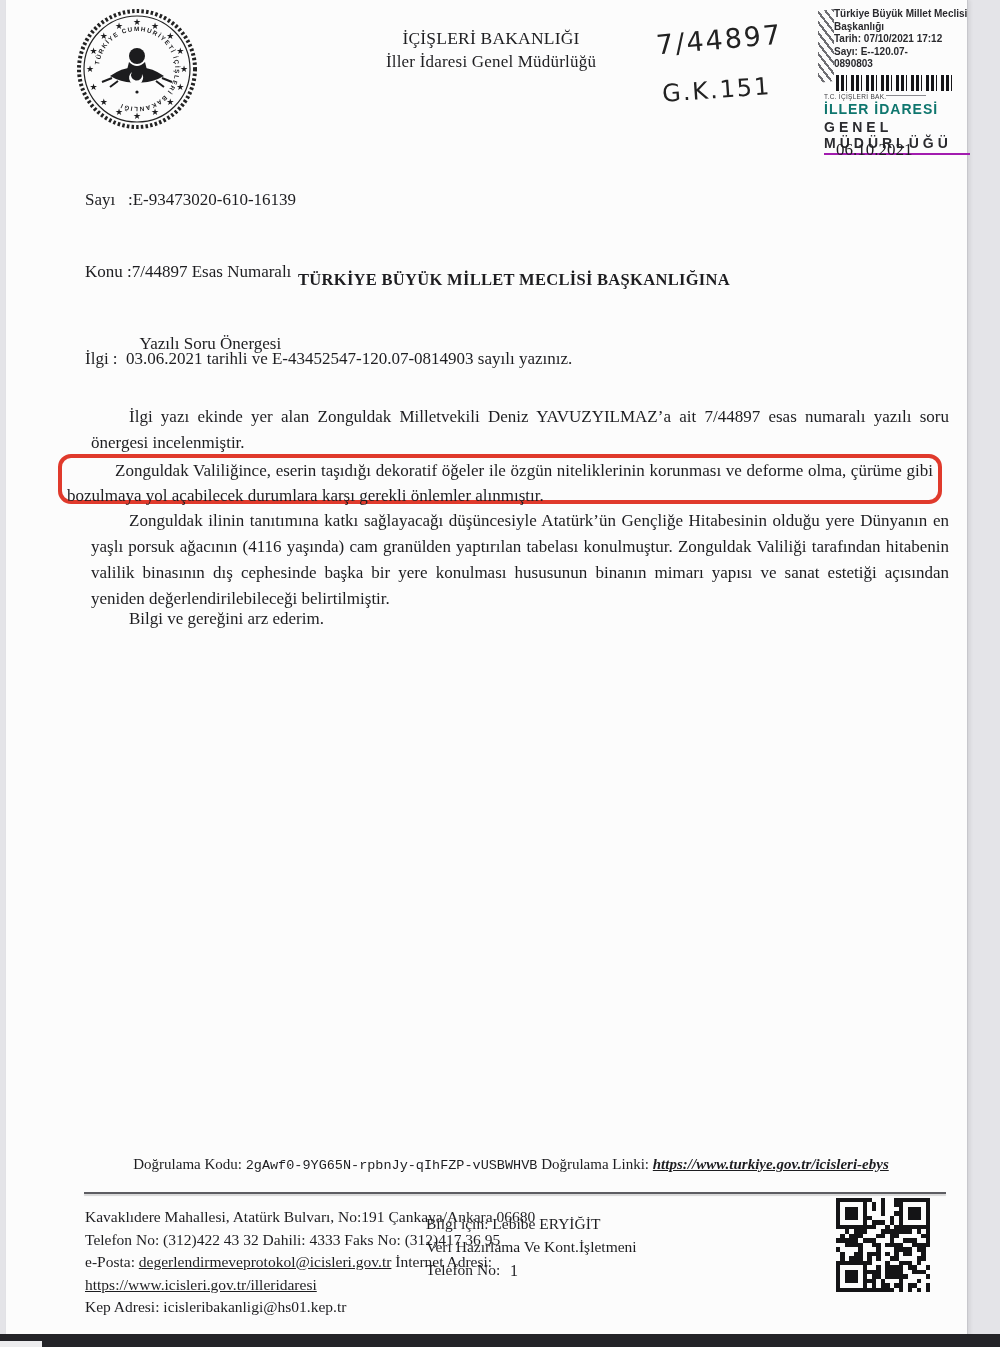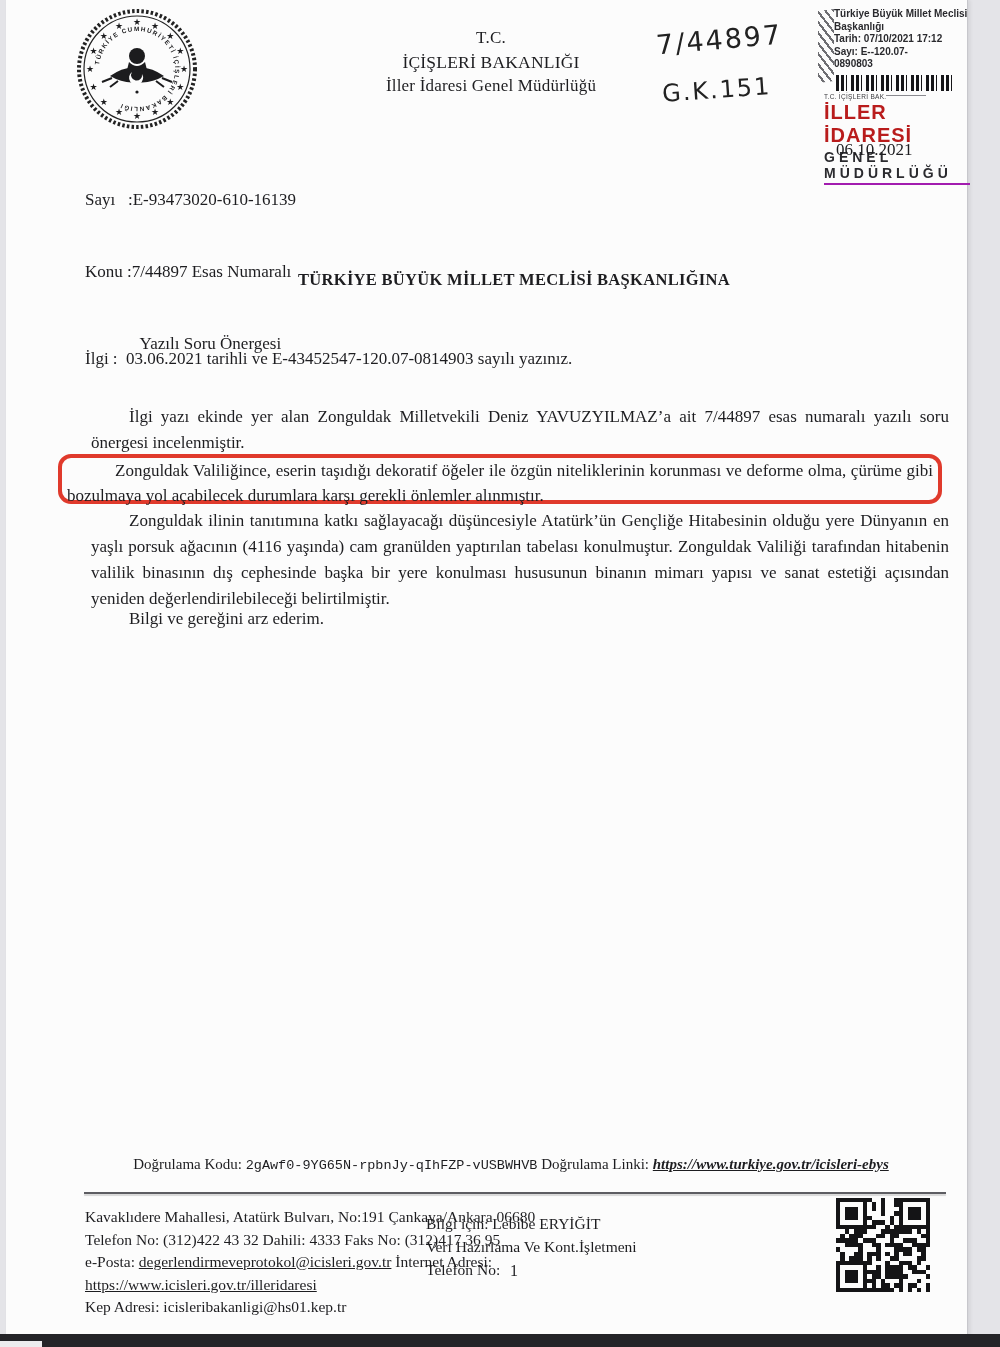--- a/index.html
+++ b/index.html
@@ -33,21 +33,21 @@
   
   .stamp { left:818px; top:8px; width:146px; font-family:"Liberation Sans",sans-serif; }
   .stamp-lines { font-size:10px; line-height:12.5px; color:#2a2a2e; font-weight:bold; padding-left:10px; }
   .stamp-hatch { position:absolute; left:-6px; top:2px; width:16px; height:72px;
     background:repeating-linear-gradient(55deg,transparent 0 4px,#55555a 4px 6px);
     transform:skewY(-8deg); opacity:.85; }
   .barcode { margin:4px 0 2px 12px; width:120px; height:16px;
     background:repeating-linear-gradient(90deg,#151518 0 3px,transparent 3px 5px,#151518 5px 8px,transparent 8px 10px,#151518 10px 11px,transparent 11px 15px); }
   .agency-small { font-size:6.5px; color:#3a3a3e; letter-spacing:.3px; }
   .agency-small .dash { display:inline-block; width:40px; border-top:1px solid #8a8a90; vertical-align:3px; }
-  .agency { font-size:20px; font-weight:bold; letter-spacing:1px; color:#b91c1c; margin-top:1px; }
+  .agency { font-size:14px; font-weight:bold; letter-spacing:1px; color:#0f766e; margin-top:1px; }
   .agency-sub { display:inline-block; font-size:14px; font-weight:bold; letter-spacing:4px; color:#2b2b2f;
     border-bottom:2px solid #a21caf; padding:1px 0 2px; margin-top:1px; }
 
   
   .meta { left:79px; top:140px; font-size:17px; line-height:24px; }
   .date { left:830px; top:140px; font-size:17px; }
 
   .recipient { left:79px; top:270px; width:858px; text-align:center; font-weight:bold; font-size:16.5px; letter-spacing:.3px; }
   .ilgi { left:79px; top:338px; font-size:17px;margin-top:11px; }
 
@@ -115,21 +115,20 @@
         <circle cx="65" cy="52" r="8"></circle>
         <path d="M57,58 Q65,66 73,58 L75,66 L55,66 Z"></path>
         <path d="M38,72 Q52,62 65,64 Q78,62 92,72 Q78,80 65,78 Q52,80 38,72 Z"></path>
         <path d="M60,68 a7,7 0 1,0 10,2 a5.5,5.5 0 1,1 -10,-2 Z" fill="#fcfcfc"></path>
         <path d="M40,74 L30,78 M46,77 L38,83 M84,77 L92,83 M90,74 L100,78" stroke="#1c1c1e" stroke-width="2"></path>
         <circle cx="65" cy="88" r="1.6"></circle>
       </g>
     </svg>
 
     <div class="abs hdr-center">
-      <div>T.C.</div>
       <div class="b">İÇİŞLERİ BAKANLIĞI</div>
       <div>İller İdaresi Genel Müdürlüğü</div>
     </div>
 
     <div class="abs hand hand1">7/44897</div>
     <div class="abs hand hand2">G.K.151</div>
 
     <div class="abs stamp">
       <div class="stamp-hatch"></div>
       <div class="stamp-lines">

